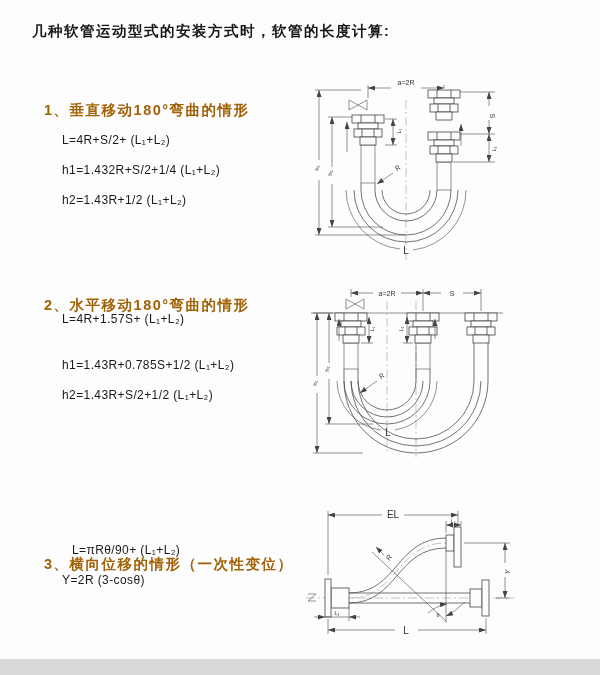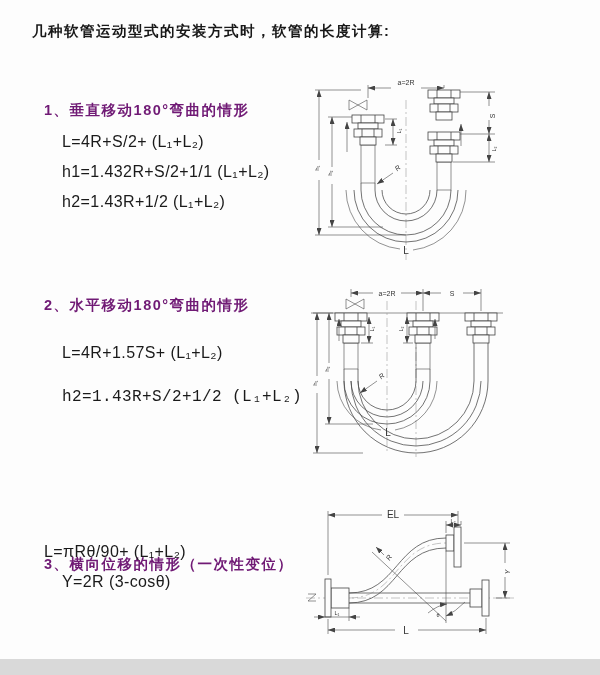--- a/index.html
+++ b/index.html
@@ -1,21 +1,21 @@
 <!DOCTYPE html>
 <html><head>
 <meta charset="utf-8">
 <style>
   html,body{margin:0;padding:0;background:#ffffff;}
   .page{position:relative;width:600px;height:675px;background:#fdfdfd;overflow:hidden;
         font-family:"Liberation Sans","DejaVu Sans",sans-serif;color:#1c1c1c;}
   .abs{position:absolute;}
   .doc-title{left:32px;top:22px;font-size:14.5px;font-weight:bold;letter-spacing:1.5px;color:#181818;}
-  .sec-heading{font-size:14.5px;font-weight:bold;letter-spacing:1.5px;color:#701a75;}
-  .formula{font-size:16px;letter-spacing:0.4px;color:#1a1a1a;}
+  .sec-heading{font-size:14.5px;font-weight:bold;letter-spacing:1.5px;color:#a16207;}
+  .formula{font-size:12px;letter-spacing:0.4px;color:#1a1a1a;}
   .bottom-strip{left:0;top:659px;width:600px;height:16px;background:#d9d9d9;}
   svg{position:absolute;overflow:visible;}
   svg text{font-family:"Liberation Sans","DejaVu Sans",sans-serif;fill:#333;}
   .lbl{font-size:7px;}
   .lbl-sm{font-size:5.5px;}
   .lbl-big{font-size:10px;}
   .lbl-it{font-style:italic;}
   .thin{stroke:#4a4a4a;stroke-width:0.6;fill:none;}
   .draw{stroke:#4f4f4f;stroke-width:0.8;fill:none;}
   .fit{stroke:#444;stroke-width:0.8;fill:#fdfdfd;}
@@ -23,29 +23,30 @@
 </style>
 </head>
 <body>
 
 <div class="page">
 
   <div class="abs doc-title">几种软管运动型式的安装方式时，软管的长度计算:</div>
 
   <div class="abs sec-heading" style="left:44px;top:101px;">1、垂直移动180°弯曲的情形</div>
   <div class="abs formula" style="left:62px;top:133px;">L=4R+S/2+ (L₁+L₂)</div>
-  <div class="abs formula" style="left:62px;top:163px;">h1=1.432R+S/2+1/1 (L₁+L₂)</div>
+  <div class="abs formula" style="left:62px;top:163px;">h1=1.432R+S/2+1/4 (L₁+L₂)</div>
   <div class="abs formula" style="left:62px;top:193px;text-align:center;">h2=1.43R+1/2 (L₁+L₂)</div>
 
   <div class="abs sec-heading" style="left:44px;top:296px;">2、水平移动180°弯曲的情形</div>
-  <div class="abs formula" style="left:62px;top:344px;">L=4R+1.57S+ (L₁+L₂)</div>
-  <div class="abs formula" style="left:62px;top:388px;font-family:Liberation Mono, monospace;">h2=1.43R+S/2+1/2 (L₁+L₂)</div>
+  <div class="abs formula" style="left:62px;top:312px;">L=4R+1.57S+ (L₁+L₂)</div>
+  <div class="abs formula" style="left:62px;top:358px;">h1=1.43R+0.785S+1/2 (L₁+L₂)</div>
+  <div class="abs formula" style="left:62px;top:388px;">h2=1.43R+S/2+1/2 (L₁+L₂)</div>
 
   <div class="abs sec-heading" style="left:44px;top:511px;margin-top:44px;">3、横向位移的情形（一次性变位）</div>
-  <div class="abs formula" style="left:44px;top:543px;">L=πRθ/90+ (L₁+L₂)</div>
+  <div class="abs formula" style="left:72px;top:543px;">L=πRθ/90+ (L₁+L₂)</div>
   <div class="abs formula" style="left:62px;top:573px;">Y=2R (3-cosθ)</div>
 
   <svg style="left:303px;top:72px;" width="210" height="195" viewBox="0 0 210 195">
     <defs>
       <marker id="d1a" markerUnits="userSpaceOnUse" markerWidth="7" markerHeight="5" refX="7" refY="2.5" orient="auto-start-reverse">
         <path d="M0,0L7,2.5L0,5z" fill="#444"></path>
       </marker>
       <pattern id="d1h" width="3" height="3" patternUnits="userSpaceOnUse">
         <path d="M0,3 l3,-3 M0,0 l3,3" stroke="#777" stroke-width="0.4"></path>
       </pattern>

